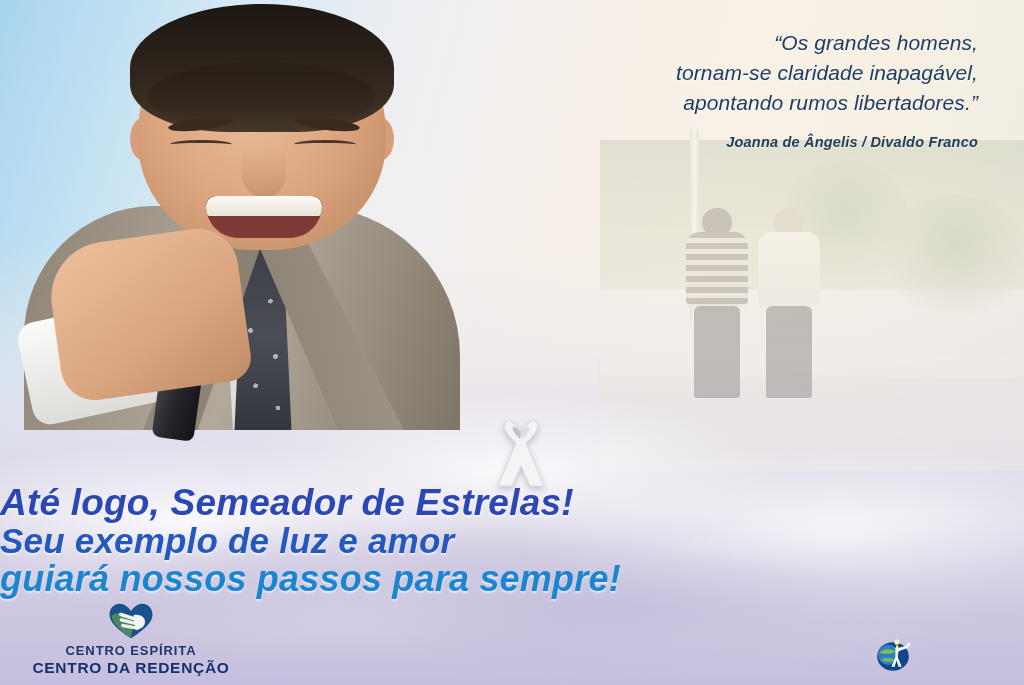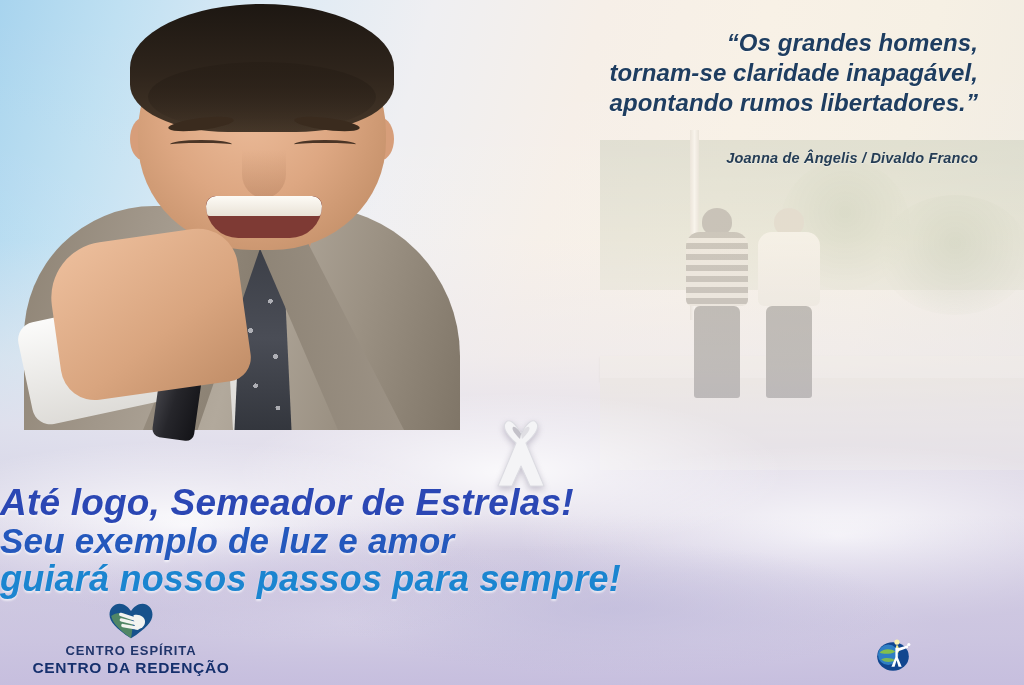--- a/index.html
+++ b/index.html
@@ -241,31 +241,31 @@
 
   
   .quote{
     position:absolute; right:46px; top:28px;
     text-align:right;
     width:620px;
   }
   .quote .ql{
     display:block;
     color:#1e3d60;
-    font-weight:700;
+    font-weight:400;
     font-style:italic;
-    font-size:24px;
+    font-size:21px;
     line-height:30px;
     letter-spacing:.1px;
     white-space:nowrap;
     text-shadow:0 1px 1px rgba(255,255,255,.55);
   }
   .quote .attr{
     display:block;
-    margin-top:32px;
+    margin-top:16px;
     color:#253d55;
     font-weight:700;
     font-style:italic;
     font-size:14.5px;
     letter-spacing:.2px;
     text-shadow:0 1px 1px rgba(255,255,255,.5);
   }
 
   
   .ribbon{

